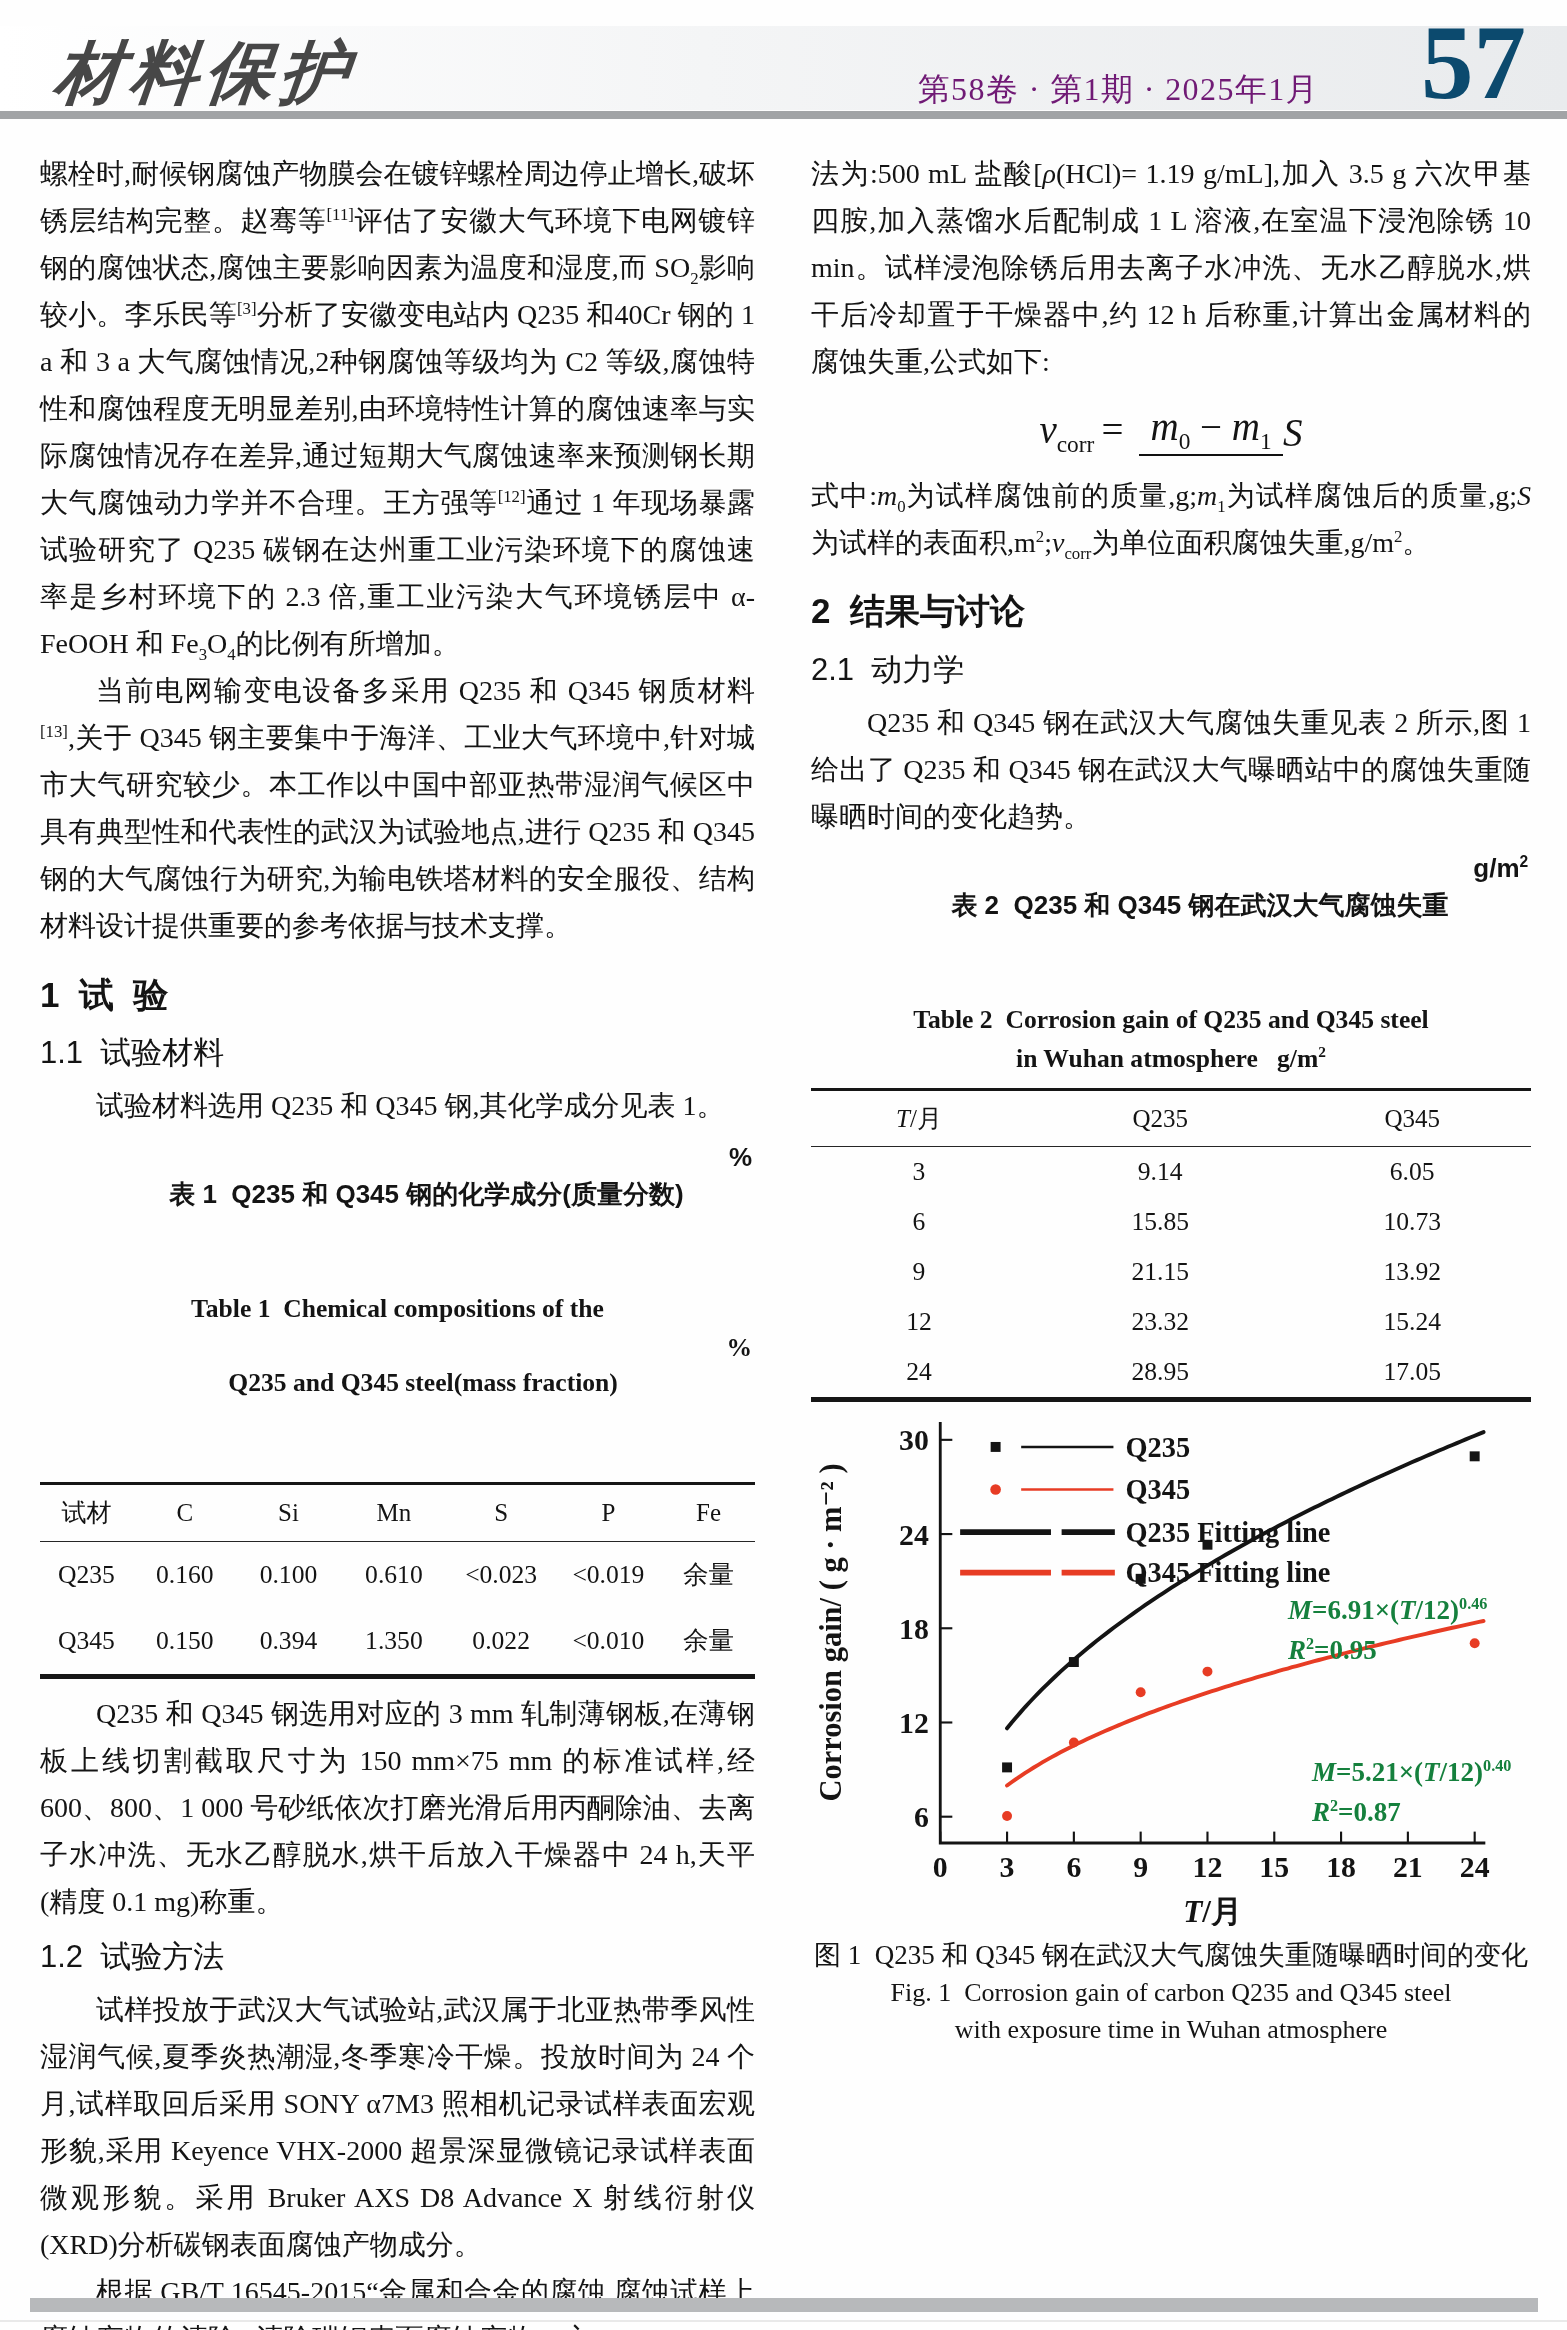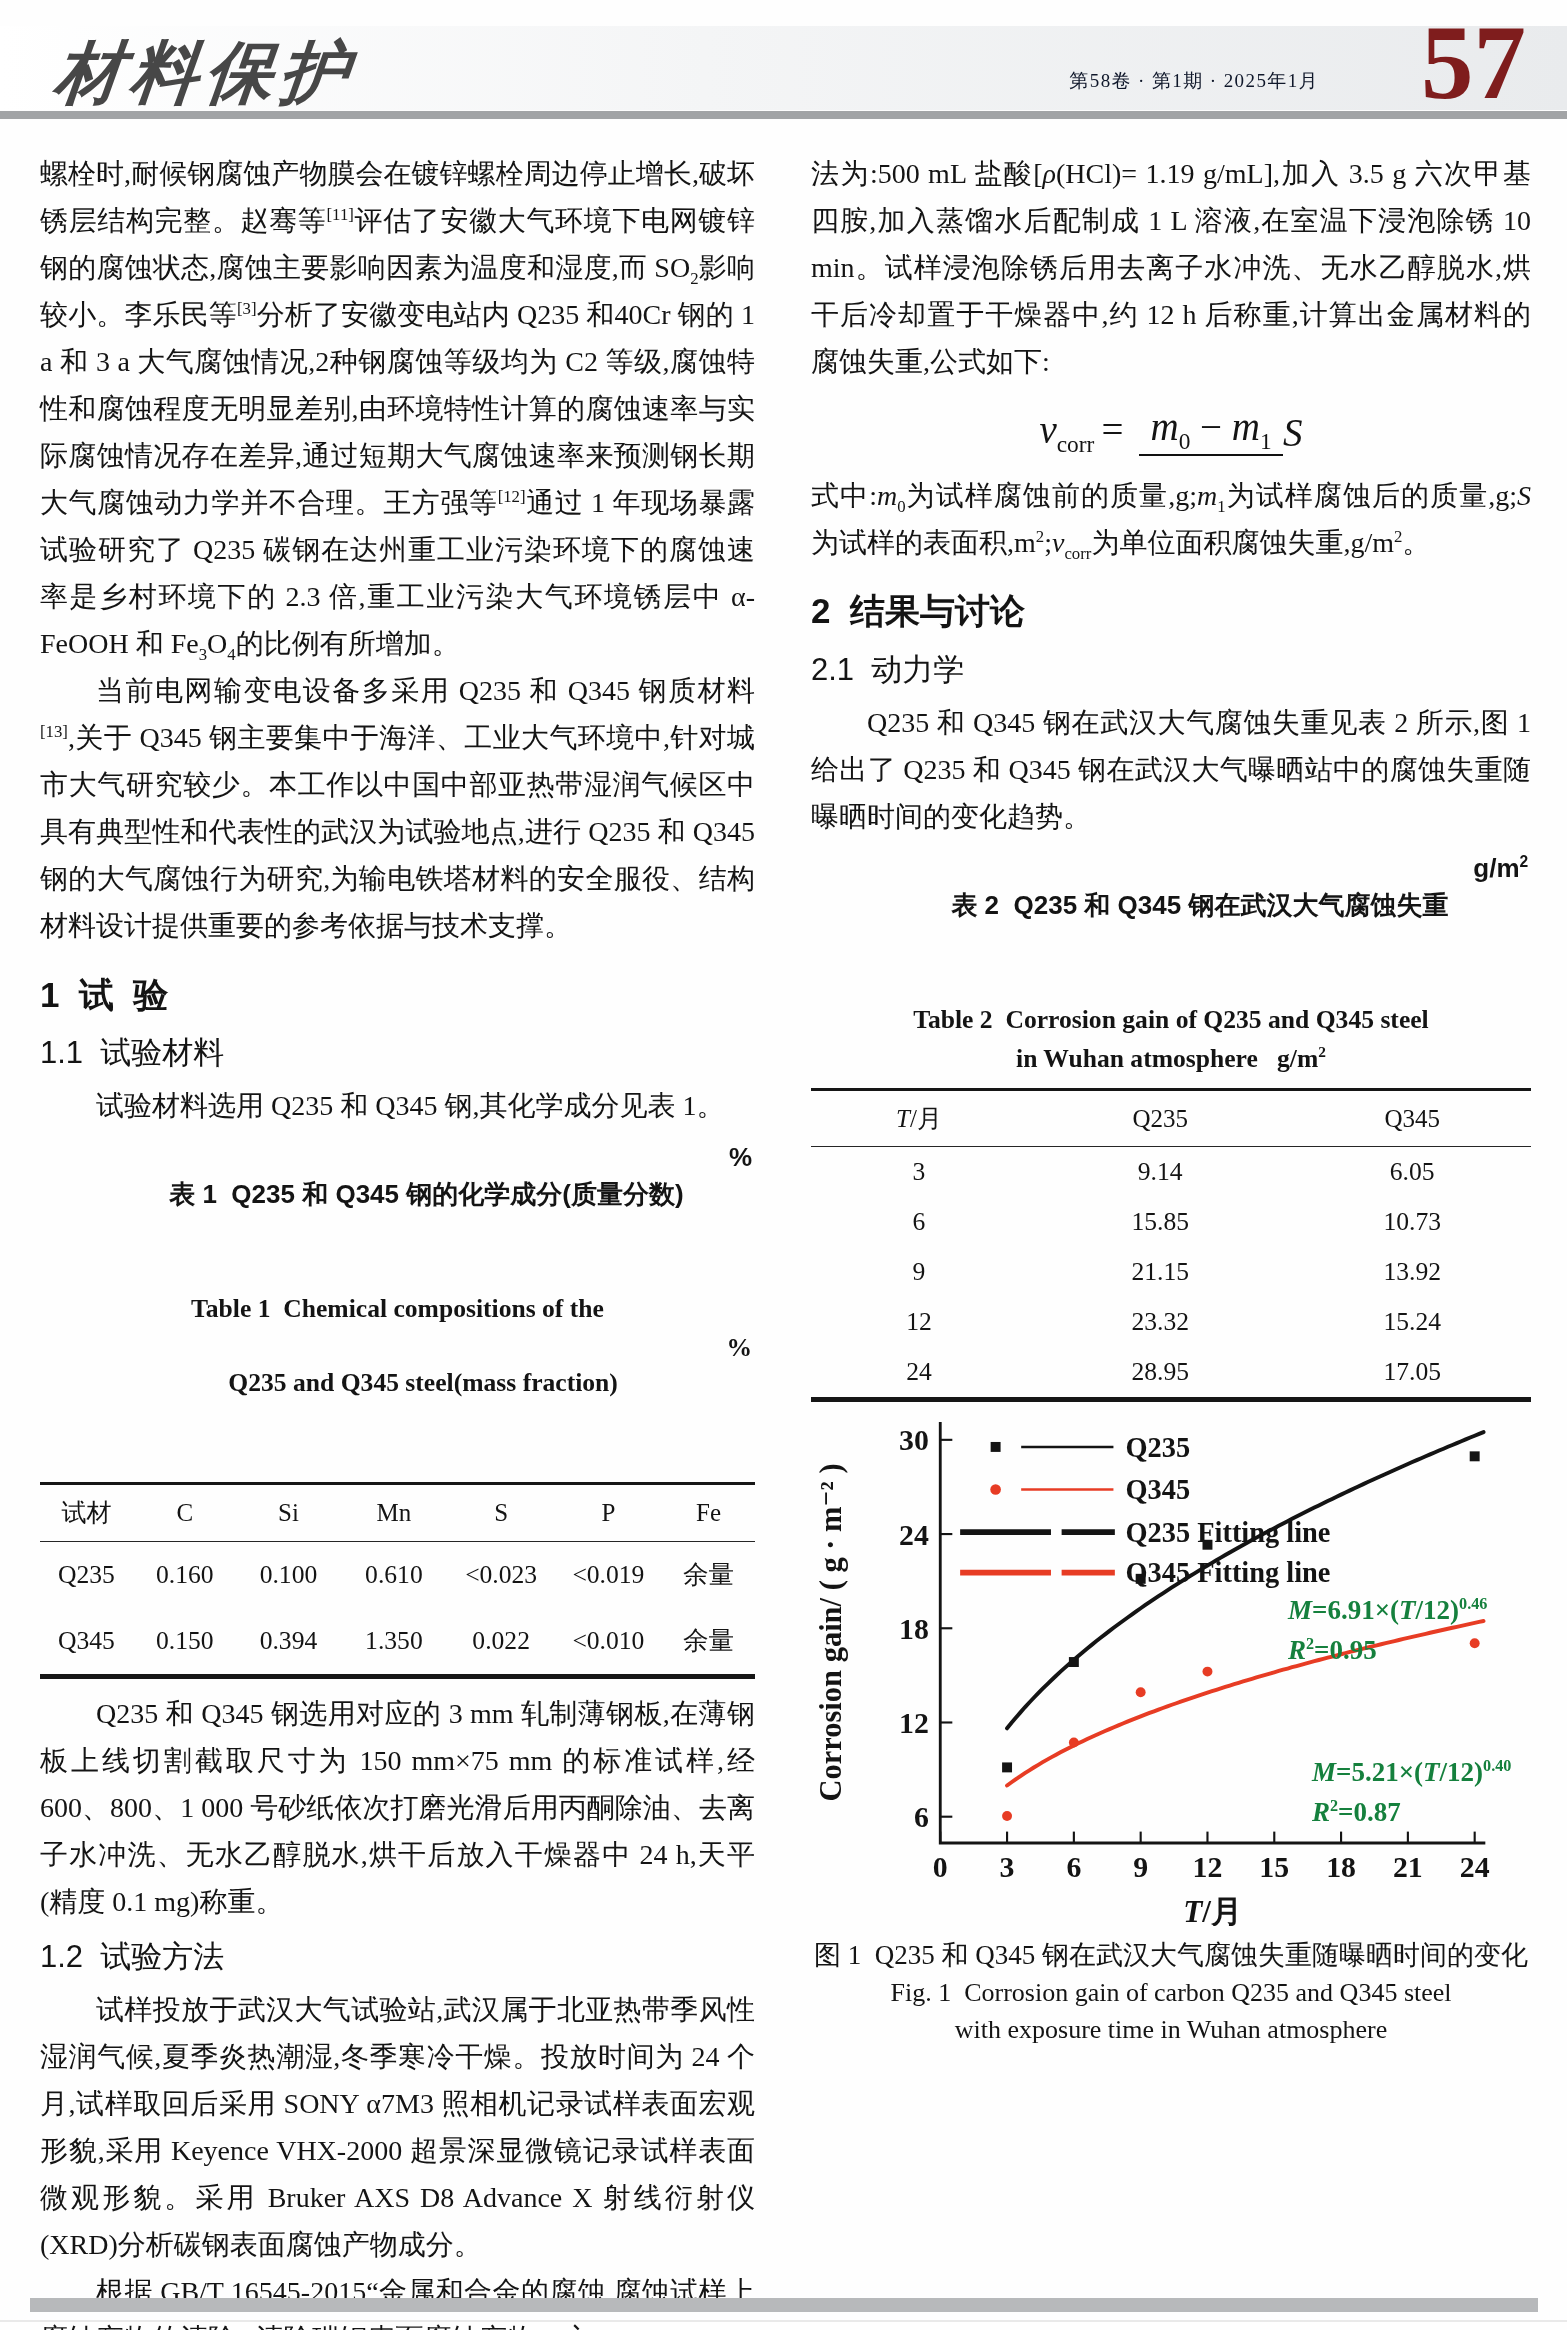--- a/index.html
+++ b/index.html
@@ -5,22 +5,22 @@
   html,body{margin:0;padding:0;background:#ffffff;}
   .page{position:relative;width:1567px;height:2330px;background:#fefefe;overflow:hidden;
         font-family:"Liberation Serif","DejaVu Serif",serif;color:#141414;}
 
   
   .head-band{position:absolute;left:0;top:25.6px;width:1567px;height:84px;
              background:linear-gradient(90deg,#ffffff 0%,#f4f5f6 45%,#e9ebed 100%);}
   .journal-logo{position:absolute;left:55px;top:28px;font-size:68px;font-weight:900;
                 color:#474747;font-style:italic;letter-spacing:7px;transform:skewX(-6deg);
                 font-family:"Liberation Serif",serif;}
-  .issue-info{position:absolute;right:248px;top:68px;font-size:19px;color:#0f172a;letter-spacing:1.4px;}
-  .page-num{position:absolute;right:41px;top:10px;font-size:105px;font-weight:900;color:#7f1d1d;line-height:1;}
+  .issue-info{position:absolute;right:248px;top:68px;font-size:32px;color:#701a75;letter-spacing:1.4px;}
+  .page-num{position:absolute;right:41px;top:10px;font-size:105px;font-weight:900;color:#0c4a6e;line-height:1;}
   .head-rule{position:absolute;left:0;top:111px;width:1567px;height:7.8px;background:#a2a4a6;}
 
   
   .foot-rule{position:absolute;left:30px;top:2298px;width:1508px;height:14px;background:#b7b9bb;}
   .foot-line{position:absolute;left:0;top:2320px;width:1567px;height:2.1px;background:#e9e9e9;}
 
   
   .col{position:absolute;top:150px;}
   .col-left{left:40px;width:715px;}
   .col-right{left:811px;width:720px;}

